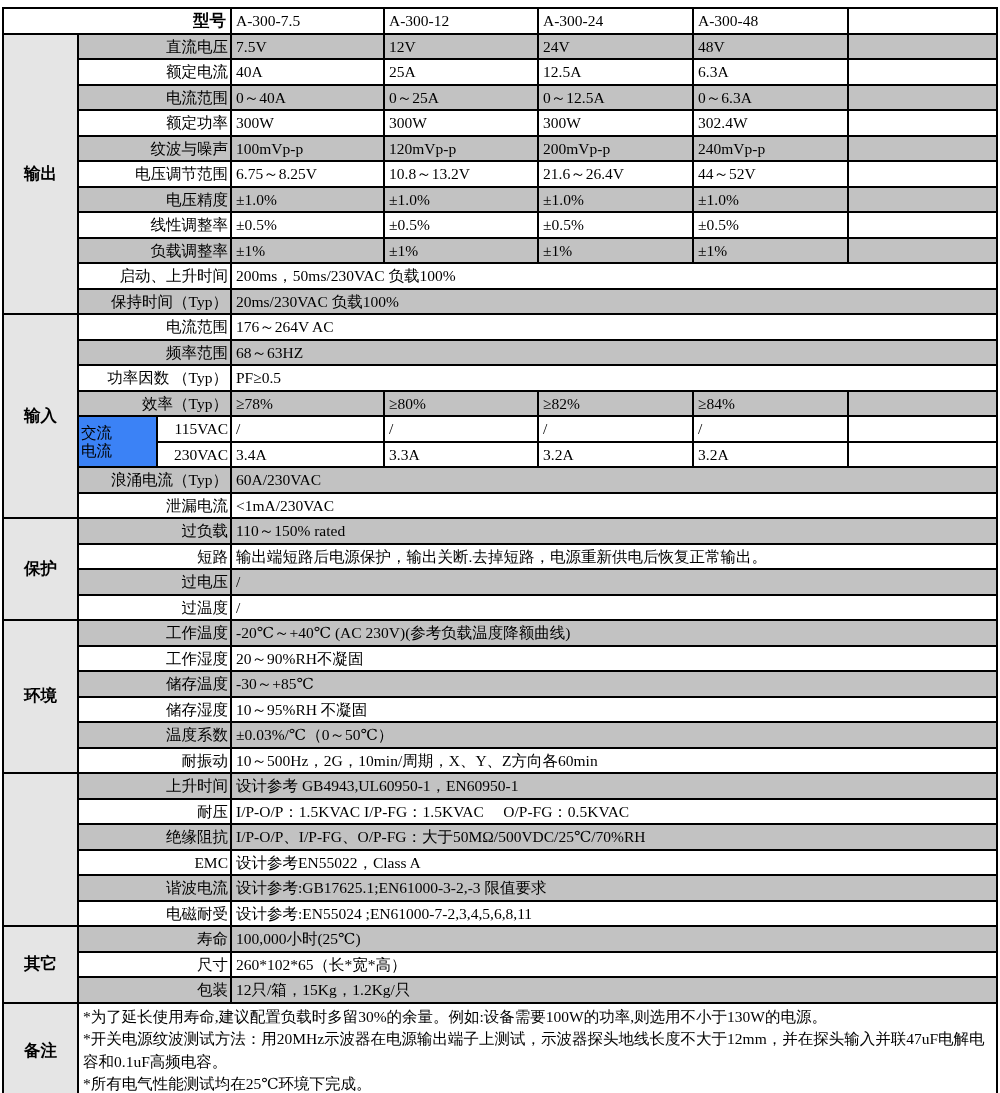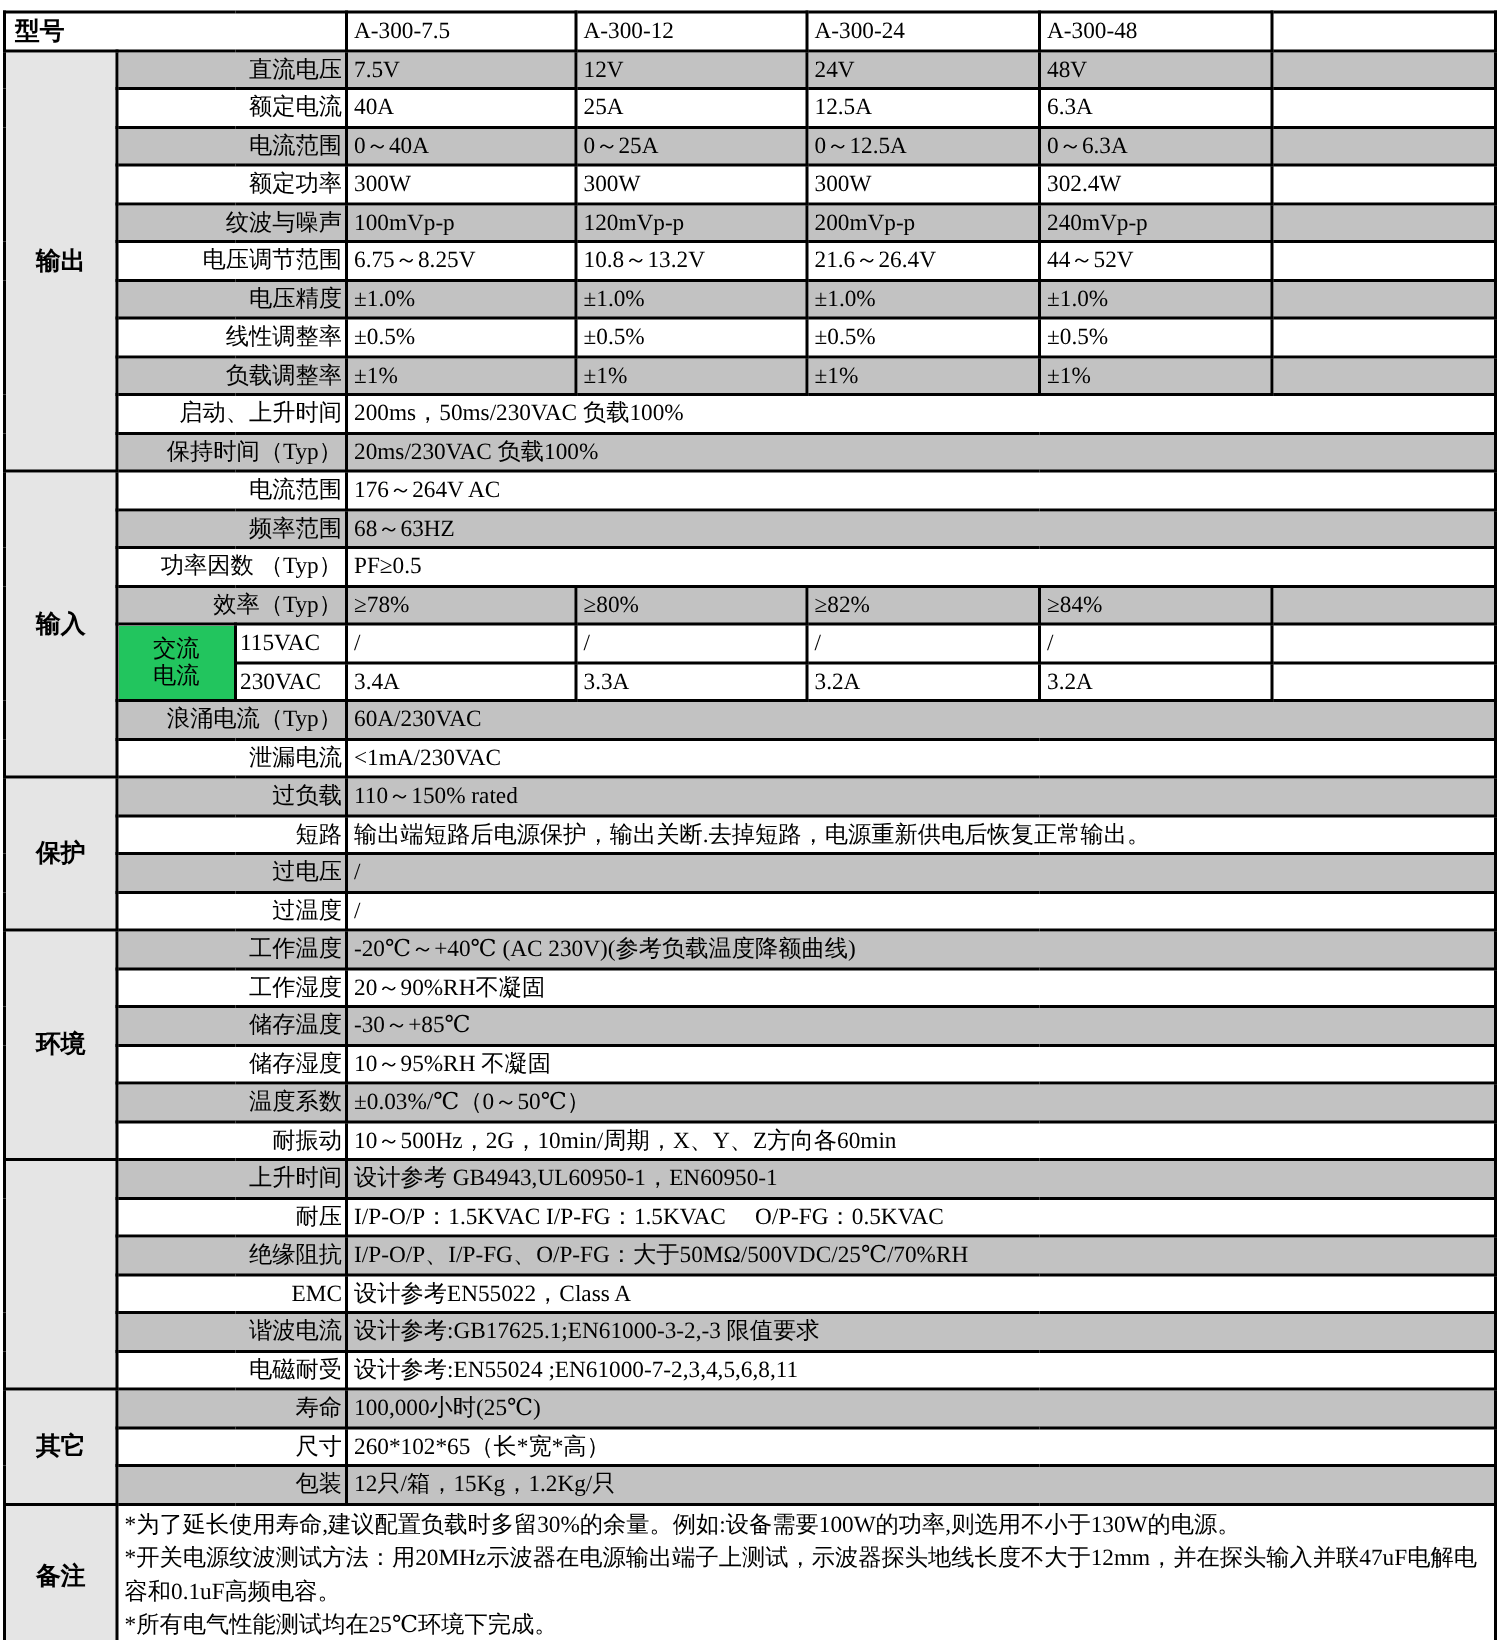--- a/index.html
+++ b/index.html
@@ -30,35 +30,35 @@
   }
   tr.g td { background: #c2c2c2; }
   td.sec, tr.g td.sec {
     background: #e5e5e5;
     text-align: center;
     font-weight: bold;
     font-size: 16.5px;
     padding: 0 2px;
   }
   td.hdr {
-    text-align: left;
+    text-align: right;
     font-weight: bold;
     font-size: 16.5px;
     padding-left: 6px;
   }
   td.lab {
     text-align: right;
     padding: 0 2px;
   }
   td.ac {
-    background: #22c55e;
-    text-align: center;
+    background: #3b82f6;
+    text-align: left;
     padding: 0 2px;
   }
-  td.sub { text-align: left; padding: 0 2px; }
+  td.sub { text-align: right; padding: 0 2px; }
   td.val, td.sp { text-align: left; }
   td.notes {
     white-space: normal;
     height: auto;
     padding: 2px 4px 3px 4px;
     line-height: 22.5px;
     font-size: 15.5px;
   }
   td.notes .note-line { white-space: normal; }
 </style>

